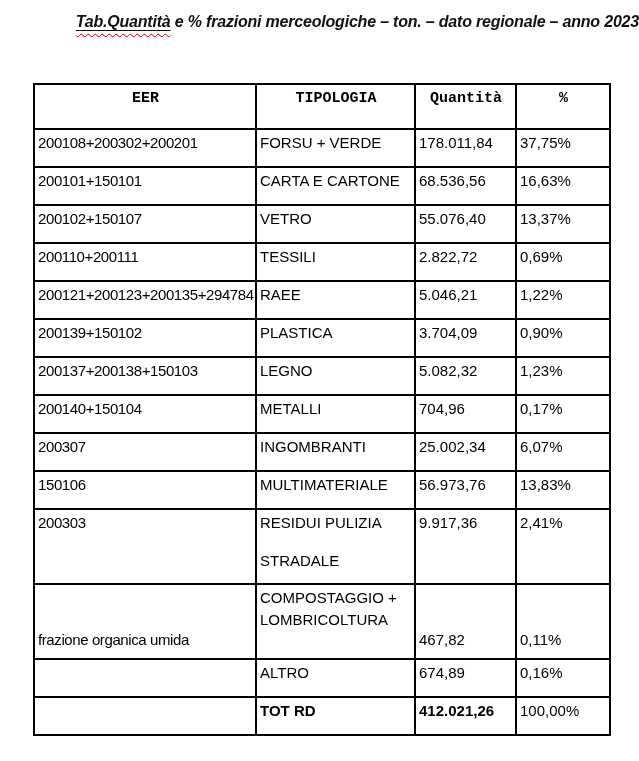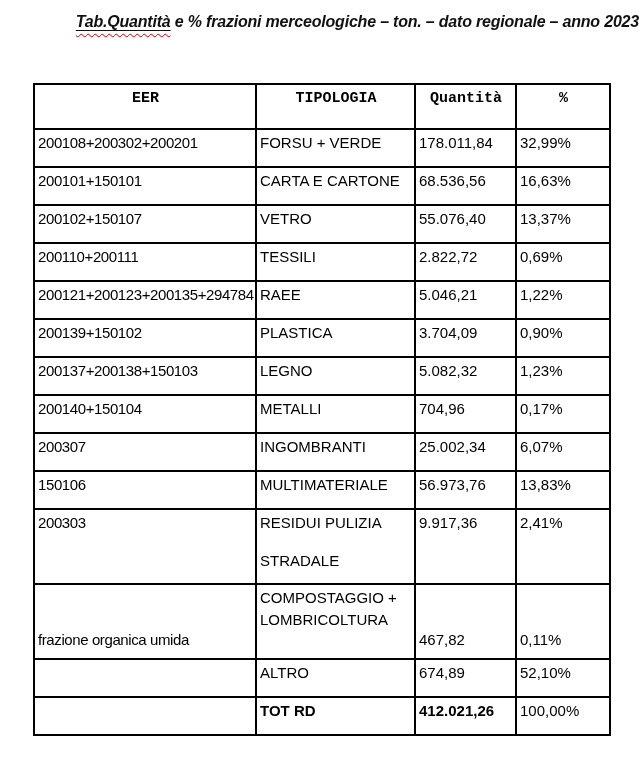--- a/index.html
+++ b/index.html
@@ -96,21 +96,21 @@
         <th>%</th>
       </tr>
     </thead>
     <tbody>
         <tr class="row-normal">
           <td class="eer-cell">200108+200302+200201</td>
           <td class="tip-cell">
             <div class="tip-line">FORSU + VERDE</div>
           </td>
           <td class="qty-cell">178.011,84</td>
-          <td class="pct-cell">32,99%</td>
+          <td class="pct-cell">37,75%</td>
         </tr>
         <tr class="row-normal">
           <td class="eer-cell">200101+150101</td>
           <td class="tip-cell">
             <div class="tip-line">CARTA E CARTONE</div>
           </td>
           <td class="qty-cell">68.536,56</td>
           <td class="pct-cell">16,63%</td>
         </tr>
         <tr class="row-normal">
@@ -194,21 +194,21 @@
           </td>
           <td class="qty-cell">467,82</td>
           <td class="pct-cell">0,11%</td>
         </tr>
         <tr class="row-normal">
           <td class="eer-cell"></td>
           <td class="tip-cell">
             <div class="tip-line">ALTRO</div>
           </td>
           <td class="qty-cell">674,89</td>
-          <td class="pct-cell">52,10%</td>
+          <td class="pct-cell">0,16%</td>
         </tr>
         <tr class="row-total">
           <td class="eer-cell"></td>
           <td class="tip-cell">
             <div class="tip-line">TOT RD</div>
           </td>
           <td class="qty-cell">412.021,26</td>
           <td class="pct-cell">100,00%</td>
         </tr>
       </tbody>

